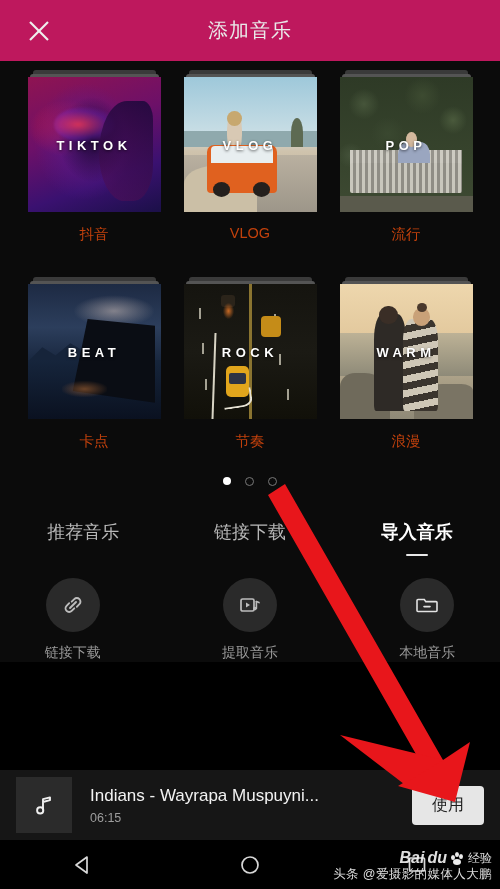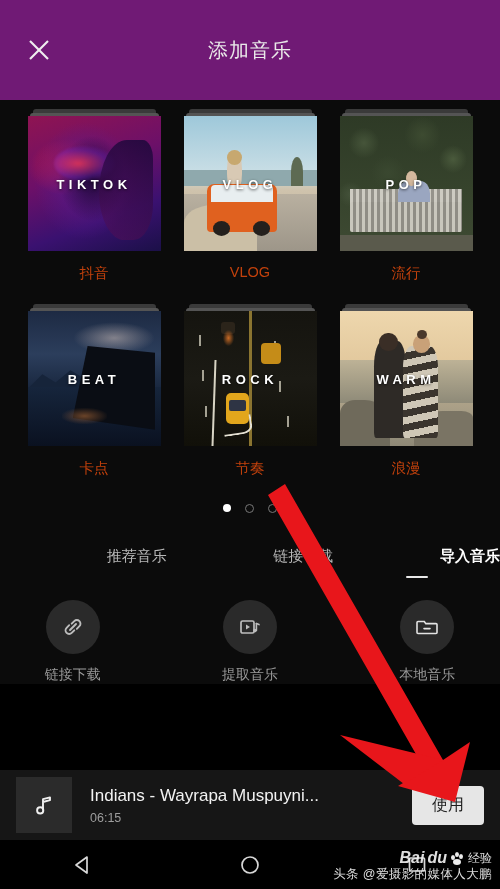--- a/index.html
+++ b/index.html
@@ -6,21 +6,21 @@
   html, body {
     width:500px; height:889px;
     background:#000;
     font-family:"Liberation Sans", "DejaVu Sans", sans-serif;
     overflow:hidden;
   }
   #app { position:relative; width:500px; height:889px; background:#000; }
 
   
   .header {
-    position:relative; height:100px; background:#701a75;
+    position:relative; height:61px; background:#be185d;
     display:flex; align-items:center; justify-content:center;
   }
   .close-btn {
     position:absolute; left:22px; top:50%; transform:translateY(-50%);
     width:34px; height:34px; cursor:pointer;
   }
   .close-btn svg { display:block; }
   .header-title {
     color:#e9e9e9; font-size:20px; letter-spacing:1px; font-weight:400;
   }
@@ -44,21 +44,21 @@
   }
   .card-word {
     position:absolute; left:0; right:0; top:50%; transform:translateY(-50%);
     text-align:center; color:#fff; font-size:13px; font-weight:700;
     letter-spacing:4.5px; text-shadow:0 1px 3px rgba(0,0,0,.65);
     z-index:5;
   }
   .card-label {
     margin-top:13px; text-align:center; color:#c2410c; font-size:14.5px;
   }
-  .row2 { margin-top:28px; }
+  .row2 { margin-top:40px; }
 
   
   .art-tiktok{position:absolute;inset:0;
     background:
       radial-gradient(ellipse 60% 70% at 42% 48%, #5b1a8a 0%, rgba(91,26,138,0) 62%),
       radial-gradient(ellipse 42% 30% at 30% 38%, #c21a4a 0%, rgba(194,26,74,0) 70%),
       linear-gradient(160deg,#8f1452 0%,#6d1068 40%,#3a1170 72%,#1b1048 100%);}
   .tt-head{position:absolute;left:14%;top:12%;width:72%;height:82%;
     background:radial-gradient(ellipse 50% 55% at 48% 42%, rgba(20,5,40,.85) 0%, rgba(20,5,40,0) 70%);
     border-radius:50% 42% 35% 45%;}
@@ -141,21 +141,21 @@
   .wm-p2bun{position:absolute;left:58%;top:14%;width:8%;height:7%;background:#4a392c;border-radius:50%;}
 
   
   .dots { display:flex; justify-content:center; gap:14px; margin-top:26px; }
   .dot { width:8px; height:8px; border-radius:50%; background:#fff; }
   .dot.inactive { background:transparent; border:1.5px solid #777; width:9px; height:9px; }
 
   
   .tabs { display:flex; margin-top:34px; }
   .tab {
-    flex:1; text-align:right; color:#b7b7b7; font-size:15px;
+    flex:1; text-align:center; color:#b7b7b7; font-size:18px;
     position:relative; padding-bottom:12px; cursor:pointer;
   }
   .tab.active { color:#fff; font-weight:700; }
   .tab.active::after {
     content:""; position:absolute; left:50%; transform:translateX(-50%);
     bottom:0; width:22px; height:2.5px; background:#e8e8e8; border-radius:2px;
   }
 
   
   .actions { display:flex; margin-top:22px;gap:32px; }

